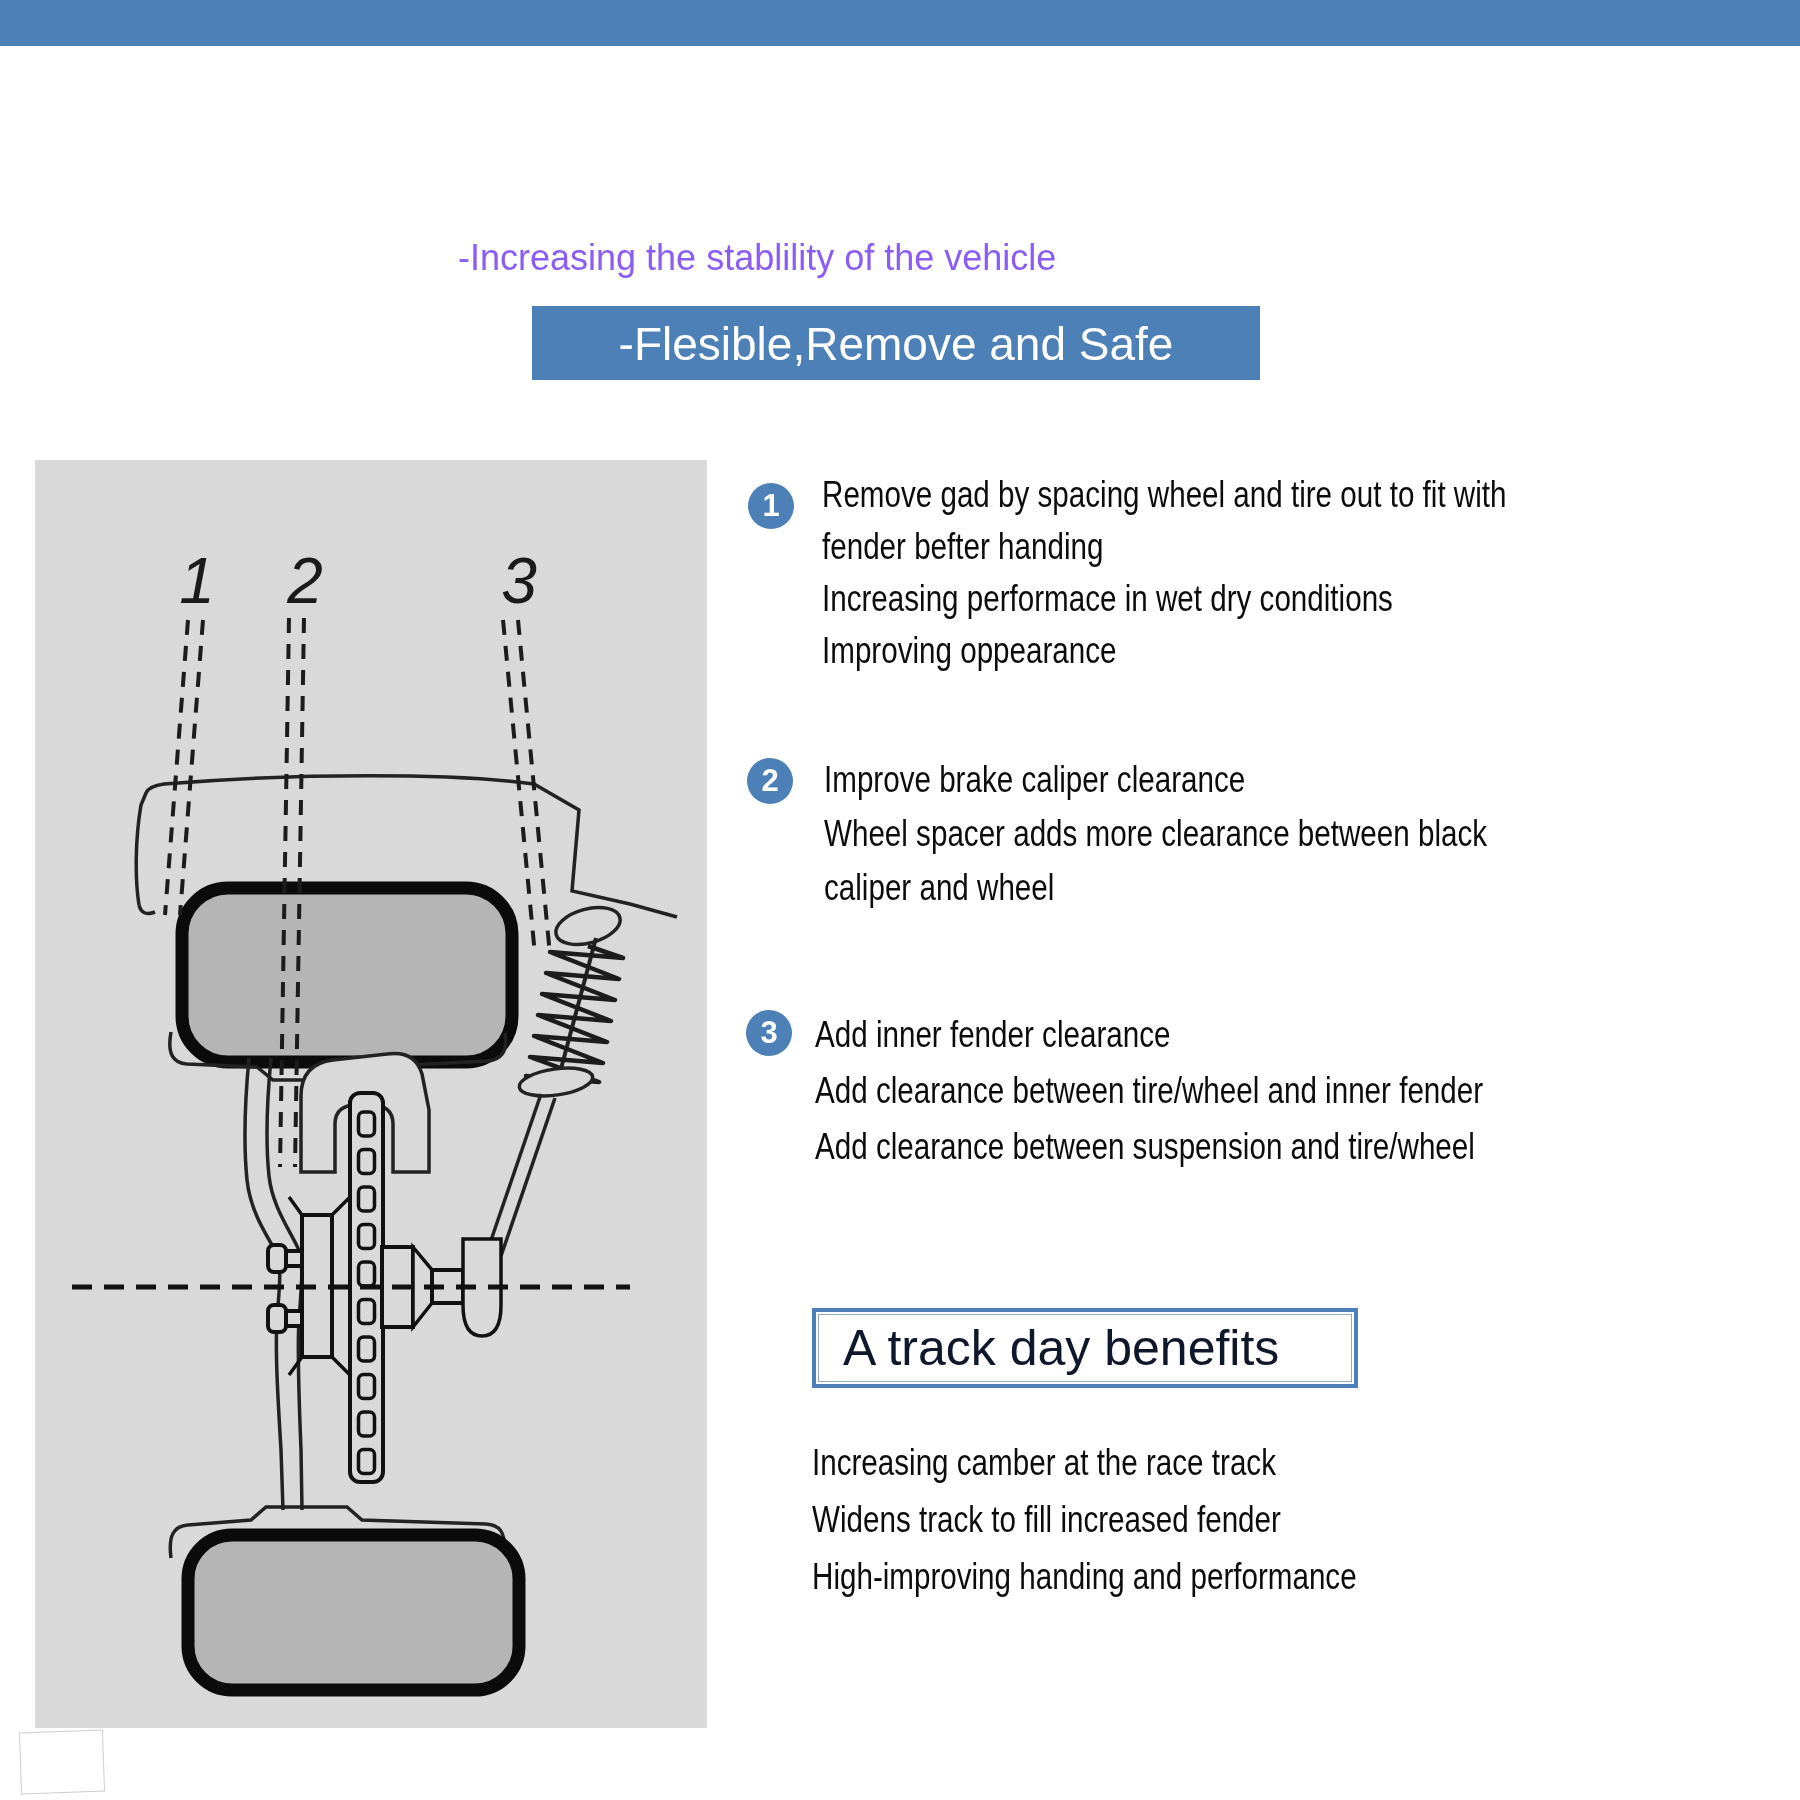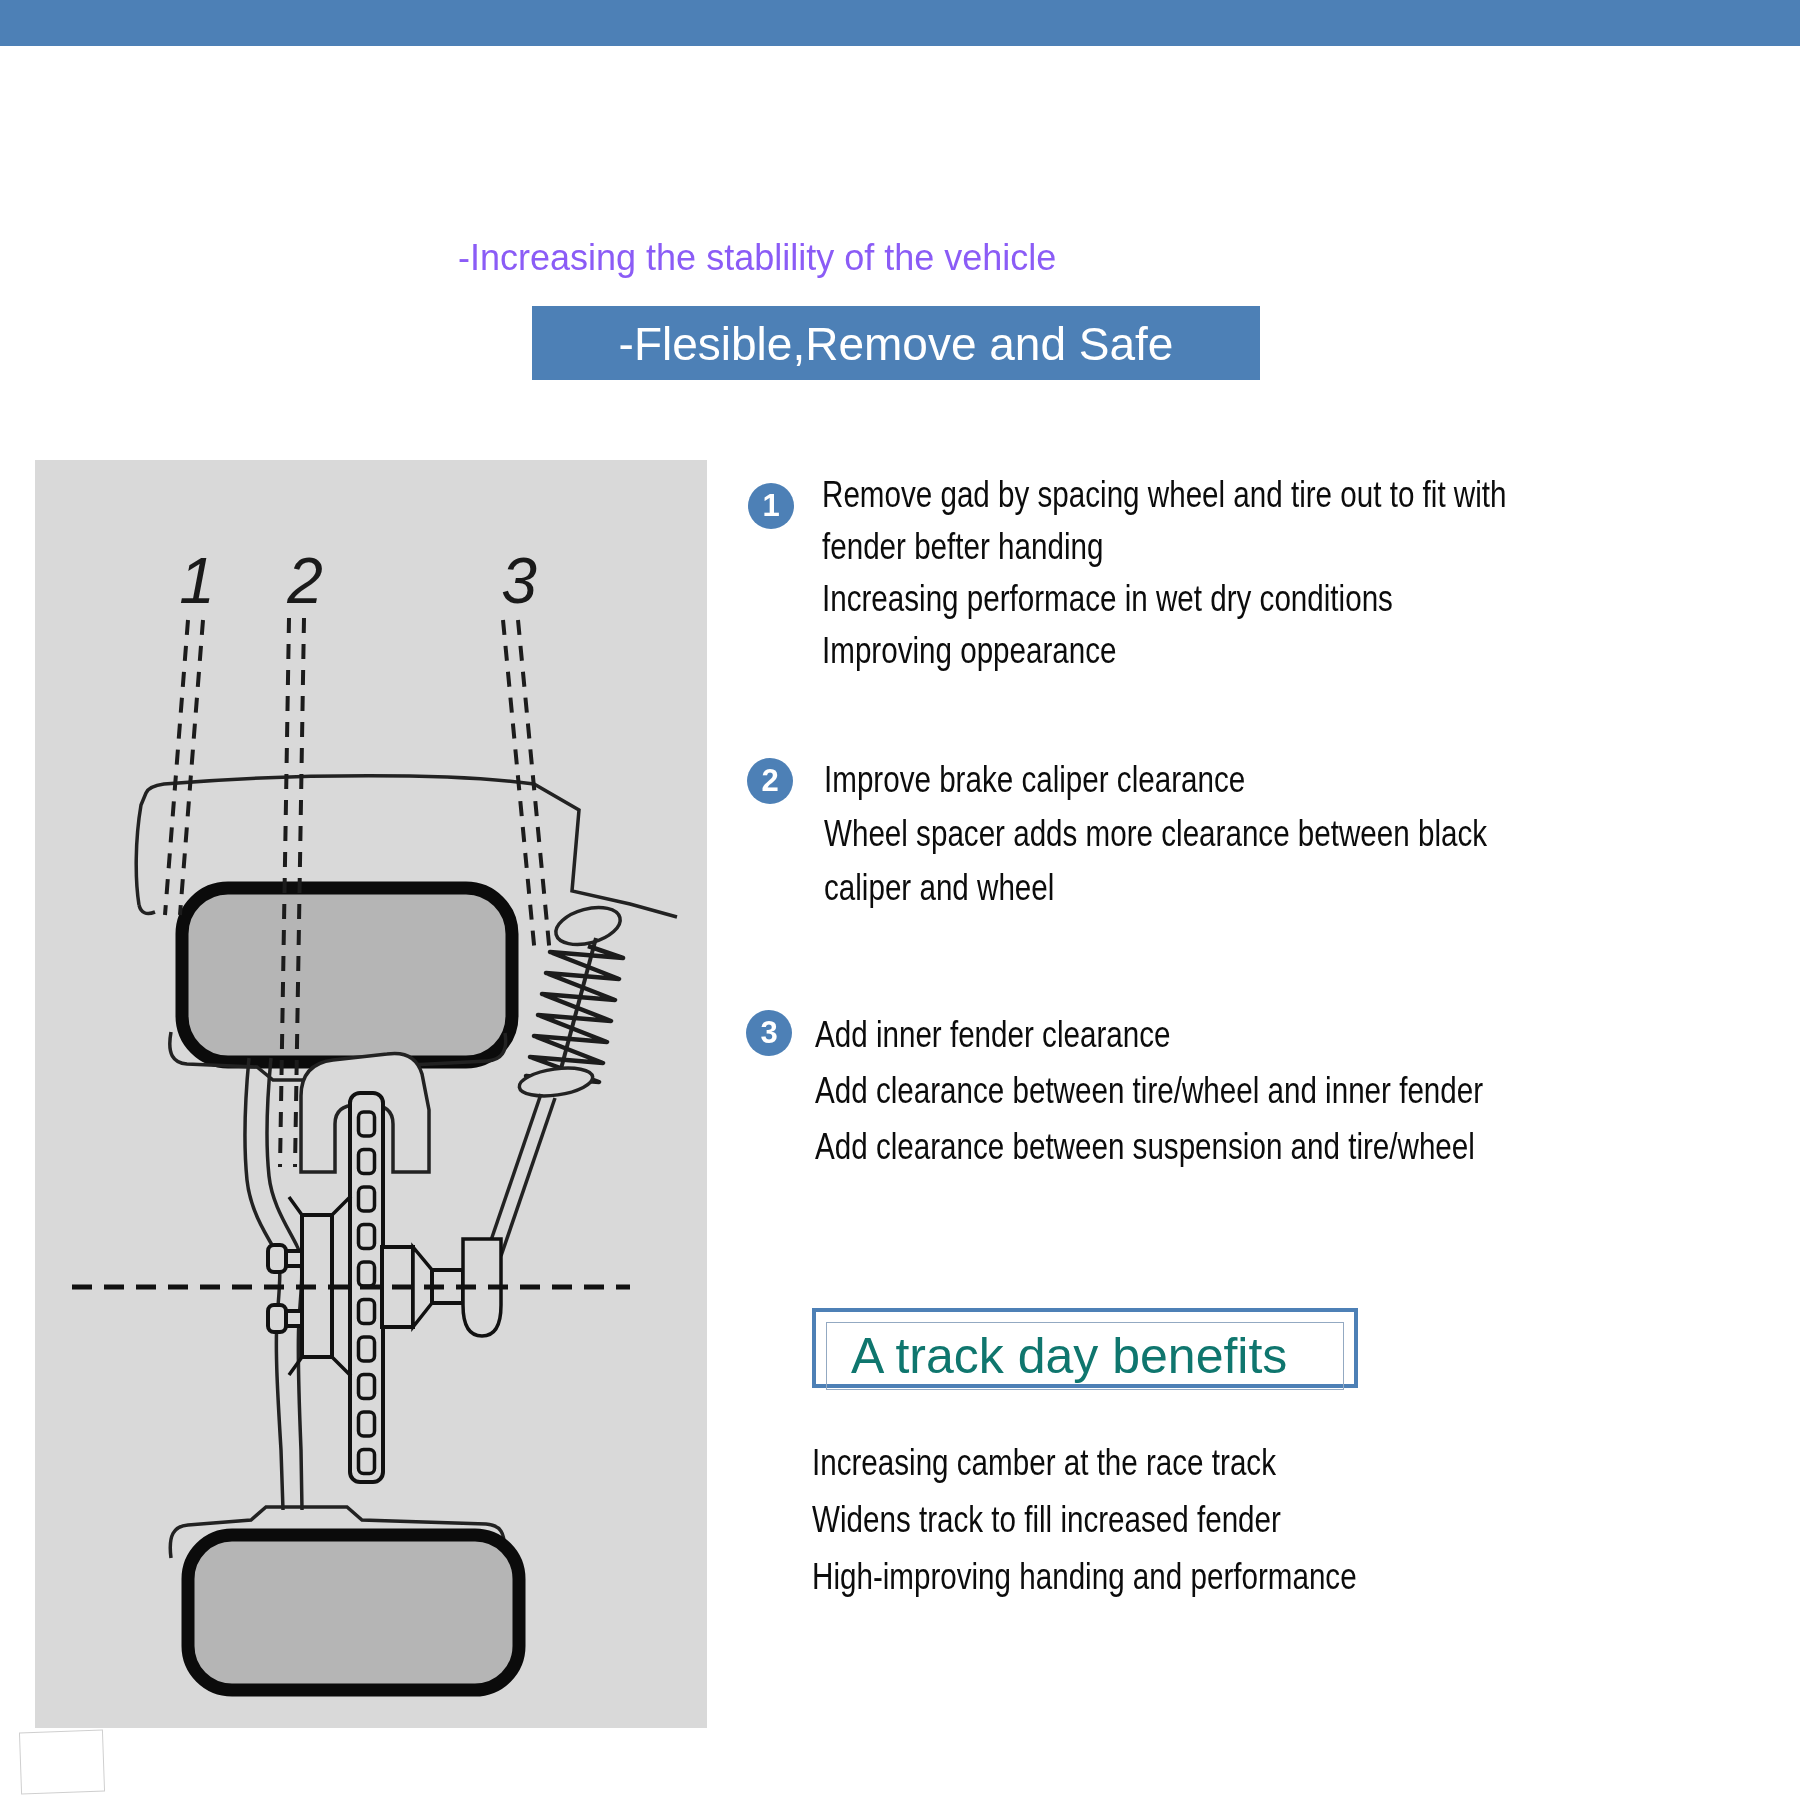--- a/index.html
+++ b/index.html
@@ -19,22 +19,22 @@
   .pt-circle{position:absolute;width:46px;height:46px;border-radius:50%;background:var(--accent);
              color:#fff;font-size:31px;font-weight:bold;text-align:center;line-height:46px;}
   .body-block{position:absolute;font-size:37px;color:#0c0c0c;transform:scaleX(0.80);
               transform-origin:0 0;white-space:nowrap;}
   .body-block div{height:52px;line-height:52px;}
   .lh54 div{height:54px;line-height:54px;}
   .lh56 div{height:56px;line-height:56px;}
   .lh57 div{height:57px;line-height:57px;}
   .benefit-box{position:absolute;left:812px;top:1308px;width:546px;height:80px;
                border:4px solid var(--accent);box-sizing:border-box;background:#fff;}
-  .benefit-inner{margin:10px;height:calc(100% - 6px);border:1px solid #93a9c2;
-                 font-size:50px;color:#0f766e;padding-left:24px;line-height:66px;white-space:nowrap;}
+  .benefit-inner{margin:2px;height:calc(100% - 6px);border:1px solid #93a9c2;
+                 font-size:50px;color:#0f172a;padding-left:24px;line-height:66px;white-space:nowrap;}
   svg text.dlabel{font-family:"Liberation Sans",sans-serif;font-style:italic;font-size:64px;fill:#1a1a1a;}
 </style>
 </head>
 <body>
 
 <div id="page">
 
   <div class="topbar"></div>
 
 

